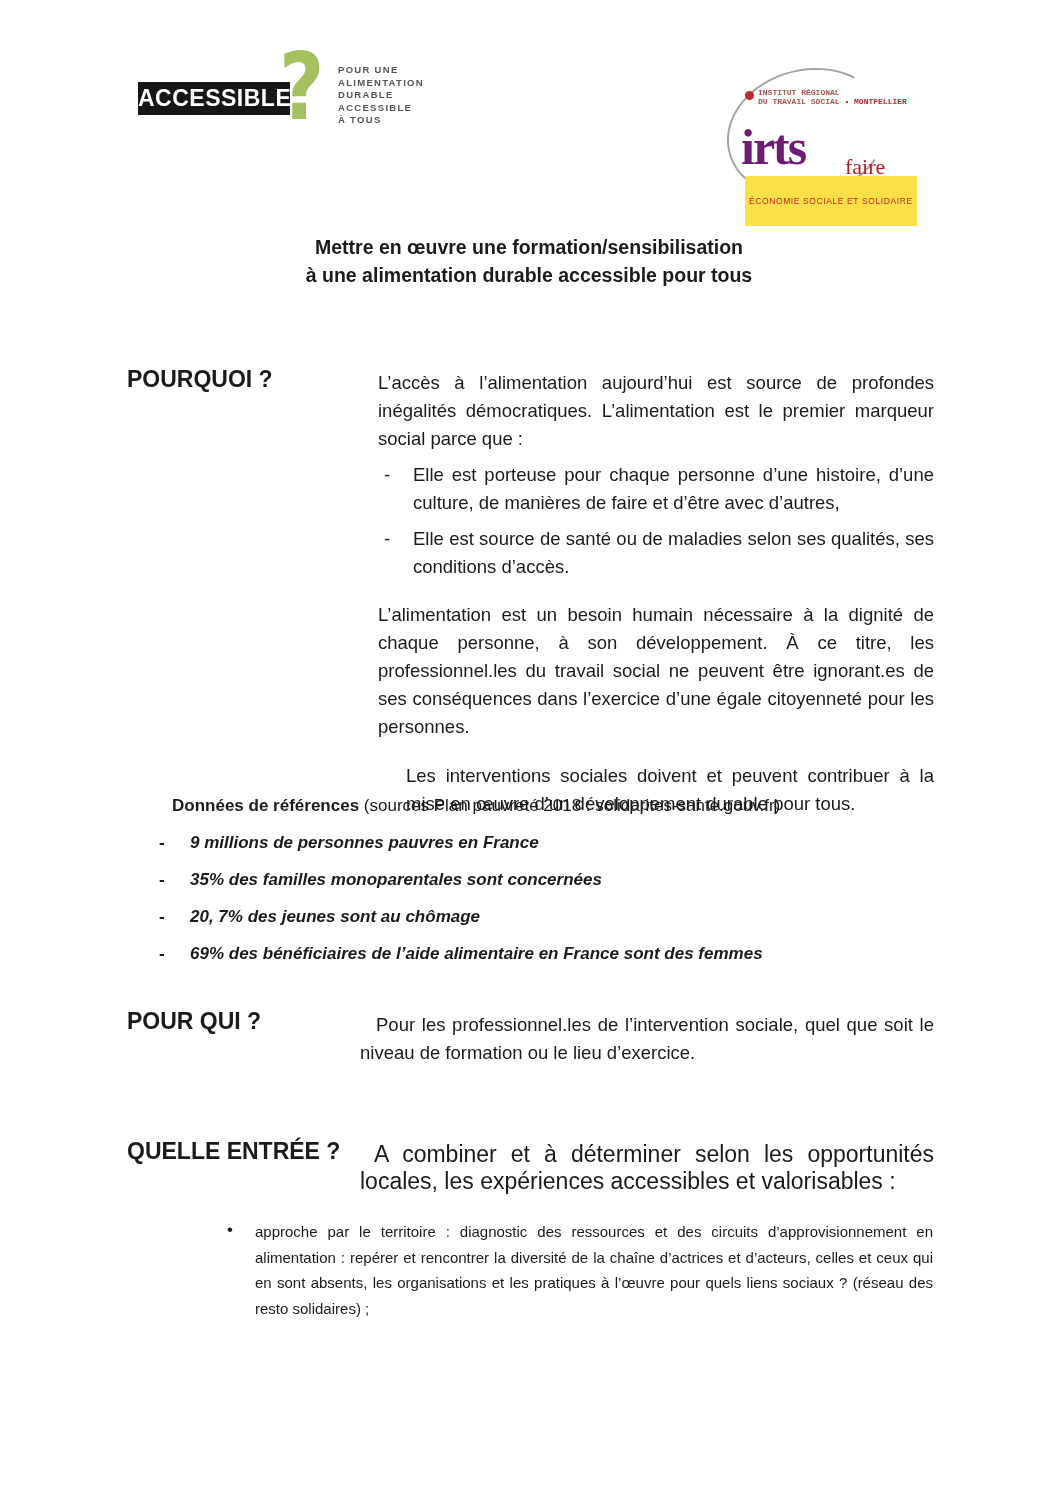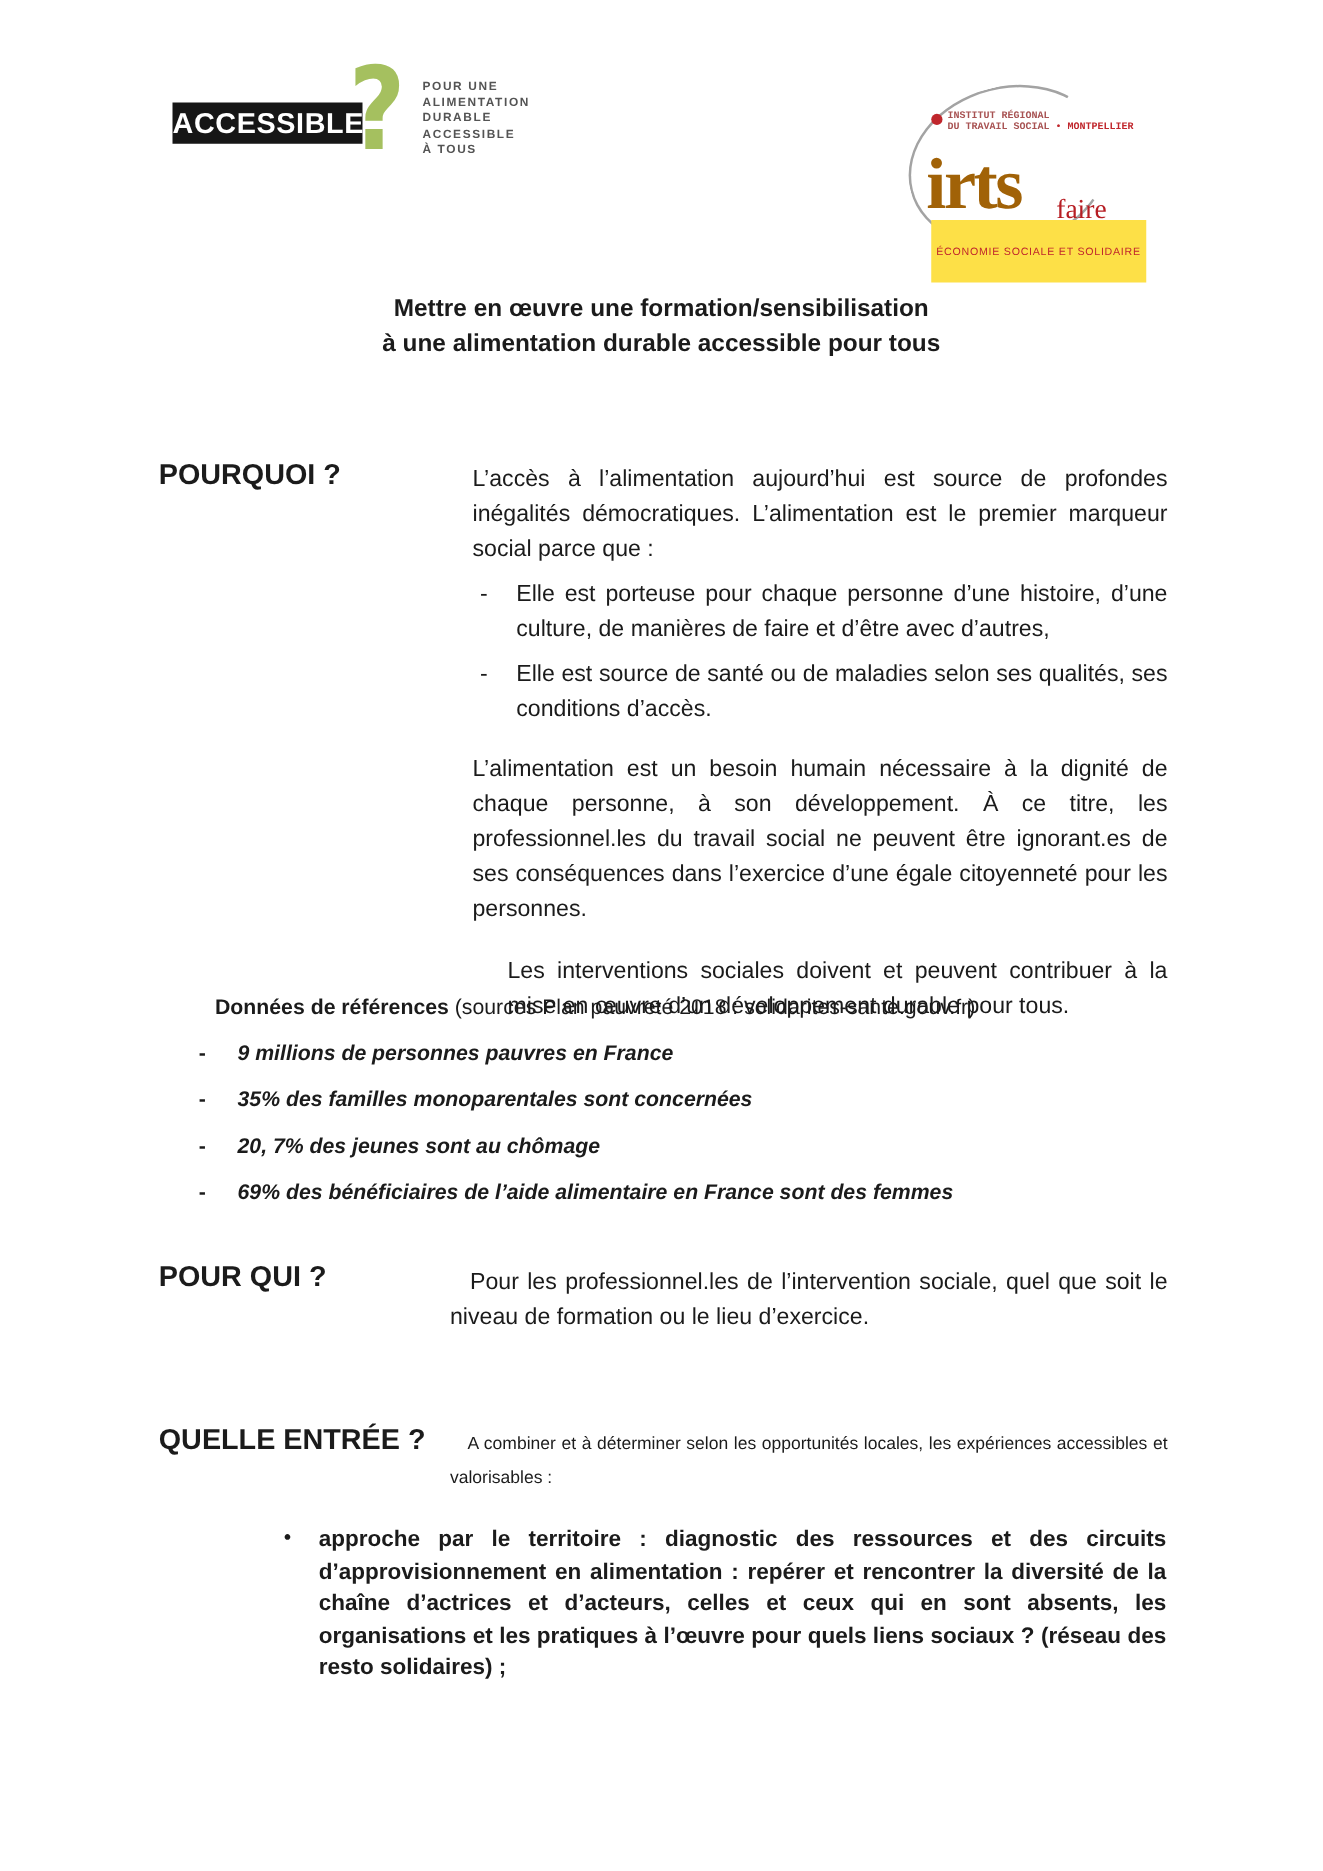--- a/index.html
+++ b/index.html
@@ -44,22 +44,22 @@
   .irts-top{position:absolute;left:22px;top:22px;white-space:nowrap;font-family:Liberation Mono, monospace;}
   .irts-dot{
     display:inline-block;width:9px;height:9px;border-radius:50%;
     background:#c0262c;vertical-align:top;margin-top:3px;margin-right:4px;
   }
   .irts-lines{display:inline-block;font-size:8px;line-height:9px;font-weight:700;color:#a85353;}
   .irts-city{color:#c0262c;}
   .irts-word{
     position:absolute;left:18px;top:44px;
     font-family:"Liberation Serif", serif;font-weight:700;
-    font-size:58px;line-height:74px;letter-spacing:-2px;
-    color:#a16207;
+    font-size:50px;line-height:74px;letter-spacing:-2px;
+    color:#701a75;
   }
   .irts-faire{
     position:absolute;left:122px;top:88px;
     font-family:"Liberation Serif", serif;
     font-size:22px;color:#b61d23;
   }
   .irts-footer{
     position:absolute;left:22px;top:110px;
     background:#fde047;
     font-size:8.5px;font-weight:400;letter-spacing:0.6px;
@@ -102,26 +102,26 @@
 
   
   .col-pourqui{
     position:absolute;left:360px;top:1011px;width:574px;
     font-size:18.5px;line-height:28px;text-align:justify;text-indent:16px;
   }
 
   
   .col-quelle{
     position:absolute;left:360px;top:1141px;width:574px;
-    font-size:14px;line-height:27px;text-align:justify;text-indent:14px;
+    font-size:23px;line-height:27px;text-align:justify;text-indent:14px;
   }
   .bullet-block{position:absolute;left:225px;top:1219px;width:708px;}
   .bullet-block .bl-mk{position:absolute;left:2px;top:1px;font-size:17px;}
   .bullet-block .bl-txt{
-    margin-left:30px;font-size:18px;line-height:25.5px;text-align:justify;font-weight:bold;
+    margin-left:30px;font-size:15px;line-height:25.5px;text-align:justify;
   }
 </style>
 </head>
 <body>
 
 <div class="page">
 
   <div class="logo-acc">
     <div class="acc-q">?</div>
     <div class="acc-box">ACCESSIBLE</div>

